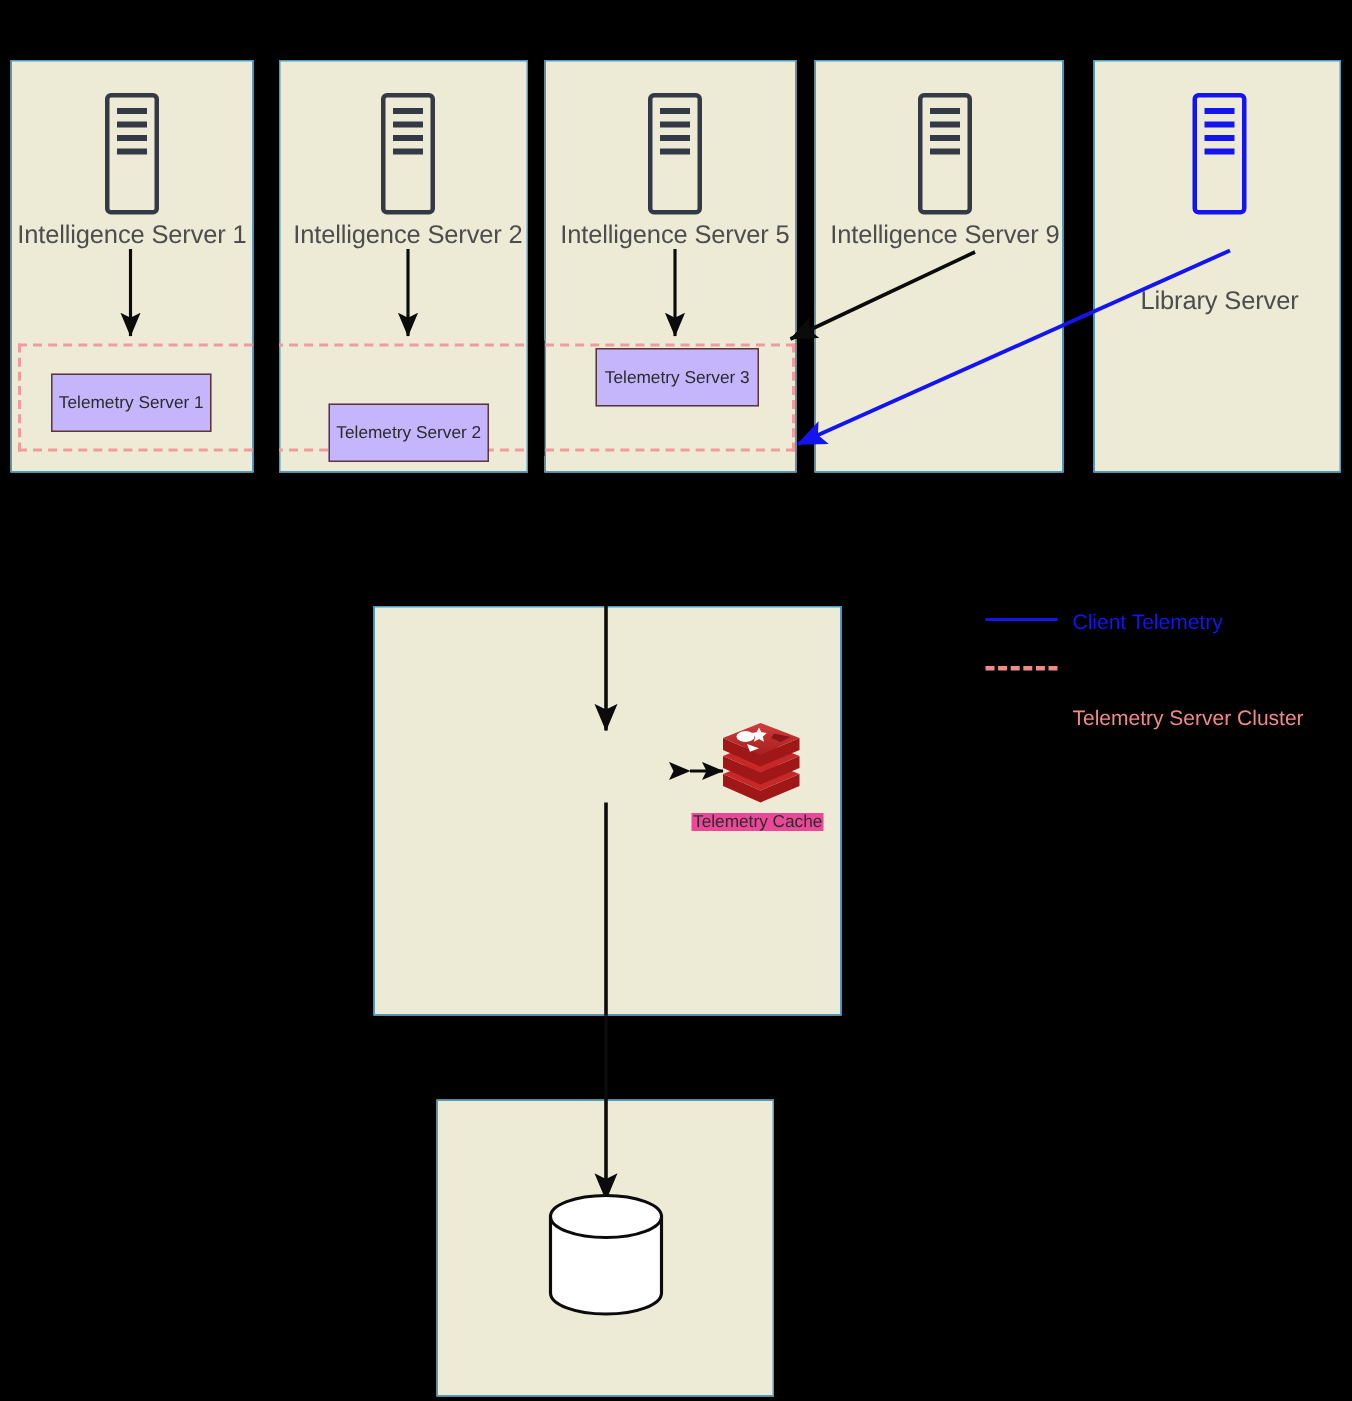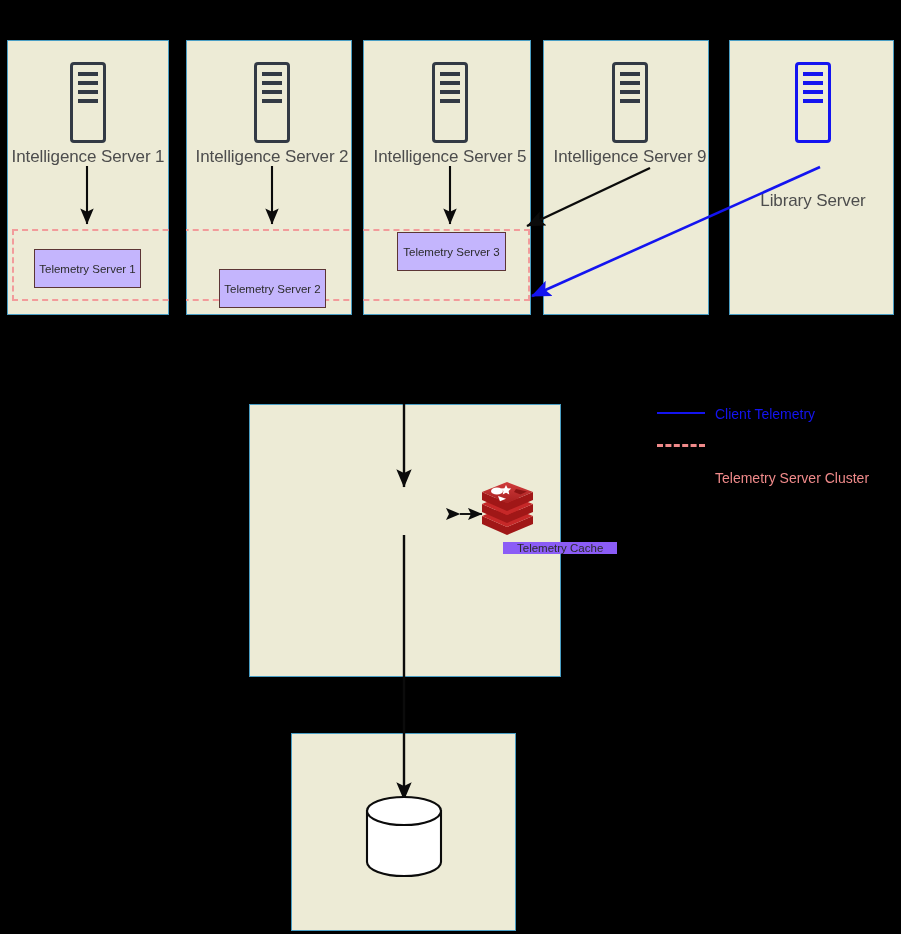--- a/index.html
+++ b/index.html
@@ -93,24 +93,23 @@
     white-space: nowrap;
   }
   .legend-line {
     position: absolute;
     height: 0;
   }
   .cache-label {
     position: absolute;
     font-size: 11.5px;
     color: #2b2b2b;
-    background: #8b5cf6;
-    white-space: nowrap;
-    padding: 0 14px;
-    margin-left: 42px;
+    background: #ec4899;
+    white-space: nowrap;
+    padding: 0 1px;
   }
   .cyl-label {
     position: absolute;
     font-size: 11.5px;
     color: #2b2b2b;
     text-align: center;
     line-height: 14px;
     white-space: pre-line;
   }
 </style>

